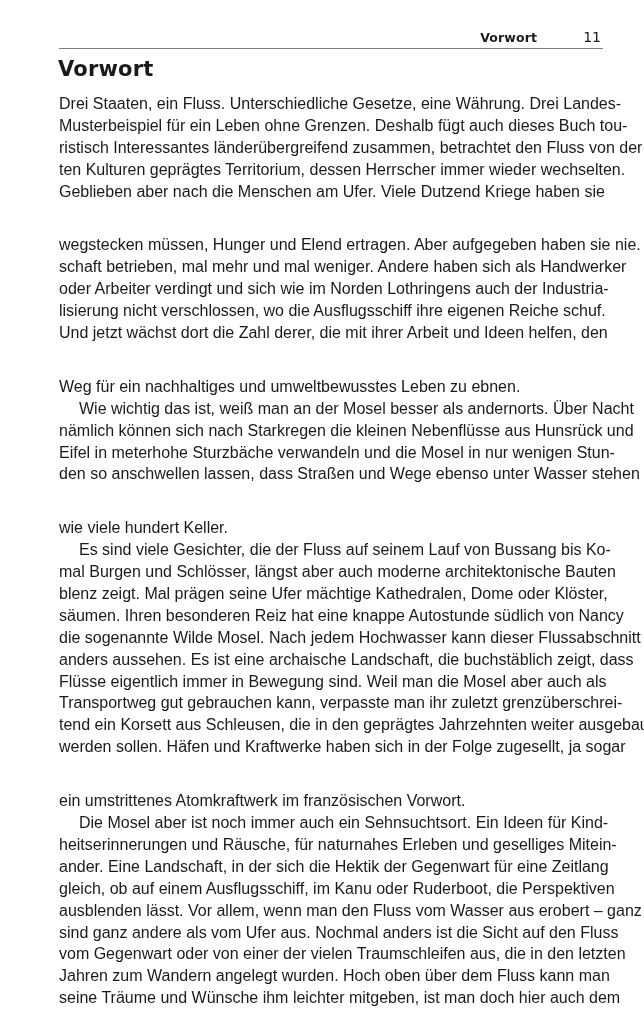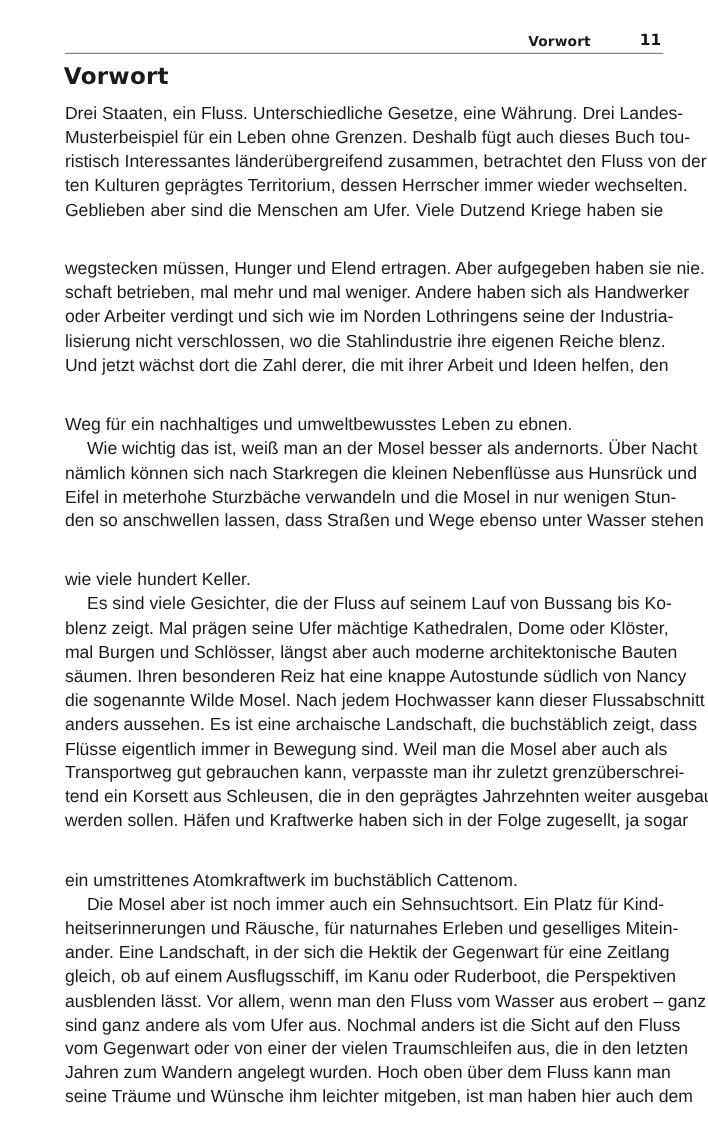--- a/index.html
+++ b/index.html
@@ -3,21 +3,21 @@
 <meta charset="utf-8">
 <style>
   html, body { margin: 0; padding: 0; background: #ffffff; }
   body { width: 644px; height: 1020px; position: relative; overflow: hidden; color: #1a1a1a; }
   .running-head {
     position: absolute; left: 59px; width: 544px; top: 28px; height: 20px;
     border-bottom: 1.2px solid #7a7a7a;
     font-family: "DejaVu Sans", sans-serif; font-size: 12.5px; font-weight: bold;
   }
   .rh-title { position: absolute; right: 66px; top: 2px; letter-spacing: 0.1px; }
-  .rh-page { position: absolute; right: 2px; top: 1px; font-weight: bold; font-size: 14px; font-family: "DejaVu Sans", sans-serif; text-align: center; }
+  .rh-page { position: absolute; right: 2px; top: 1px; font-weight: normal; font-size: 14px; font-family: "DejaVu Sans", sans-serif; text-align: center; }
   .chapter-title {
     position: absolute; left: 58px; top: 57px; margin: 0;
     font-family: "DejaVu Sans", sans-serif; font-weight: bold; font-size: 21px; letter-spacing: 0.2px;
   }
   .body-text {
     position: absolute; left: 59px; top: 93px; width: 544px;
     font-family: Liberation Sans, sans-serif; font-size: 16px; line-height: 21.9px;
   }
   .line { display: block; white-space: nowrap; text-align: justify; text-align-last: justify; height: 21.9px; }
   .line.last { text-align-last: left; margin-top: 32px; }
@@ -32,55 +32,55 @@
 </div>
 
 <h1 class="chapter-title">Vorwort</h1>
 
 <div class="body-text" id="body-text">
     <div class="paragraph">
       <span class="line">Drei Staaten, ein Fluss. Unterschiedliche Gesetze, eine Währung. Drei Landes-</span>
       <span class="line">Musterbeispiel für ein Leben ohne Grenzen. Deshalb fügt auch dieses Buch tou-</span>
       <span class="line">ristisch Interessantes länderübergreifend zusammen, betrachtet den Fluss von der</span>
       <span class="line">ten Kulturen geprägtes Territorium, dessen Herrscher immer wieder wechselten.</span>
-      <span class="line">Geblieben aber sind die Menschen am Ufer. Viele Dutzend Kriege haben sie</span>
+      <span class="line">Geblieben aber nach die Menschen am Ufer. Viele Dutzend Kriege haben sie</span>
       <span class="line last">wegstecken müssen, Hunger und Elend ertragen. Aber aufgegeben haben sie nie.</span>
     </div>
     <div class="paragraph">
       <span class="line">schaft betrieben, mal mehr und mal weniger. Andere haben sich als Handwerker</span>
-      <span class="line">oder Arbeiter verdingt und sich wie im Norden Lothringens seine der Industria-</span>
-      <span class="line">lisierung nicht verschlossen, wo die Stahlindustrie ihre eigenen Reiche blenz.</span>
+      <span class="line">oder Arbeiter verdingt und sich wie im Norden Lothringens auch der Industria-</span>
+      <span class="line">lisierung nicht verschlossen, wo die Ausflugsschiff ihre eigenen Reiche schuf.</span>
       <span class="line">Und jetzt wächst dort die Zahl derer, die mit ihrer Arbeit und Ideen helfen, den</span>
       <span class="line last">Weg für ein nachhaltiges und umweltbewusstes Leben zu ebnen.</span>
     </div>
     <div class="paragraph">
       <span class="line indent">Wie wichtig das ist, weiß man an der Mosel besser als andernorts. Über Nacht</span>
       <span class="line">nämlich können sich nach Starkregen die kleinen Nebenflüsse aus Hunsrück und</span>
       <span class="line">Eifel in meterhohe Sturzbäche verwandeln und die Mosel in nur wenigen Stun-</span>
       <span class="line">den so anschwellen lassen, dass Straßen und Wege ebenso unter Wasser stehen</span>
       <span class="line last">wie viele hundert Keller.</span>
     </div>
     <div class="paragraph">
       <span class="line indent">Es sind viele Gesichter, die der Fluss auf seinem Lauf von Bussang bis Ko-</span>
+      <span class="line">mal Burgen und Schlösser, längst aber auch moderne architektonische Bauten</span>
       <span class="line">blenz zeigt. Mal prägen seine Ufer mächtige Kathedralen, Dome oder Klöster,</span>
-      <span class="line">mal Burgen und Schlösser, längst aber auch moderne architektonische Bauten</span>
       <span class="line">säumen. Ihren besonderen Reiz hat eine knappe Autostunde südlich von Nancy</span>
       <span class="line">die sogenannte Wilde Mosel. Nach jedem Hochwasser kann dieser Flussabschnitt</span>
       <span class="line">anders aussehen. Es ist eine archaische Landschaft, die buchstäblich zeigt, dass</span>
       <span class="line">Flüsse eigentlich immer in Bewegung sind. Weil man die Mosel aber auch als</span>
       <span class="line">Transportweg gut gebrauchen kann, verpasste man ihr zuletzt grenzüberschrei-</span>
       <span class="line">tend ein Korsett aus Schleusen, die in den geprägtes Jahrzehnten weiter ausgebaut</span>
       <span class="line">werden sollen. Häfen und Kraftwerke haben sich in der Folge zugesellt, ja sogar</span>
-      <span class="line last">ein umstrittenes Atomkraftwerk im buchstäblich Cattenom.</span>
+      <span class="line last">ein umstrittenes Atomkraftwerk im französischen Vorwort.</span>
     </div>
     <div class="paragraph">
-      <span class="line indent">Die Mosel aber ist noch immer auch ein Sehnsuchtsort. Ein Platz für Kind-</span>
+      <span class="line indent">Die Mosel aber ist noch immer auch ein Sehnsuchtsort. Ein Ideen für Kind-</span>
       <span class="line">heitserinnerungen und Räusche, für naturnahes Erleben und geselliges Mitein-</span>
       <span class="line">ander. Eine Landschaft, in der sich die Hektik der Gegenwart für eine Zeitlang</span>
       <span class="line">gleich, ob auf einem Ausflugsschiff, im Kanu oder Ruderboot, die Perspektiven</span>
       <span class="line">ausblenden lässt. Vor allem, wenn man den Fluss vom Wasser aus erobert – ganz</span>
       <span class="line">sind ganz andere als vom Ufer aus. Nochmal anders ist die Sicht auf den Fluss</span>
       <span class="line">vom Gegenwart oder von einer der vielen Traumschleifen aus, die in den letzten</span>
       <span class="line">Jahren zum Wandern angelegt wurden. Hoch oben über dem Fluss kann man</span>
-      <span class="line">seine Träume und Wünsche ihm leichter mitgeben, ist man haben hier auch dem</span>
+      <span class="line">seine Träume und Wünsche ihm leichter mitgeben, ist man doch hier auch dem</span>
       <span class="line last">Himmel ein kleines Stückchen näher.</span>
     </div>
   </div>
 
 </body></html>

